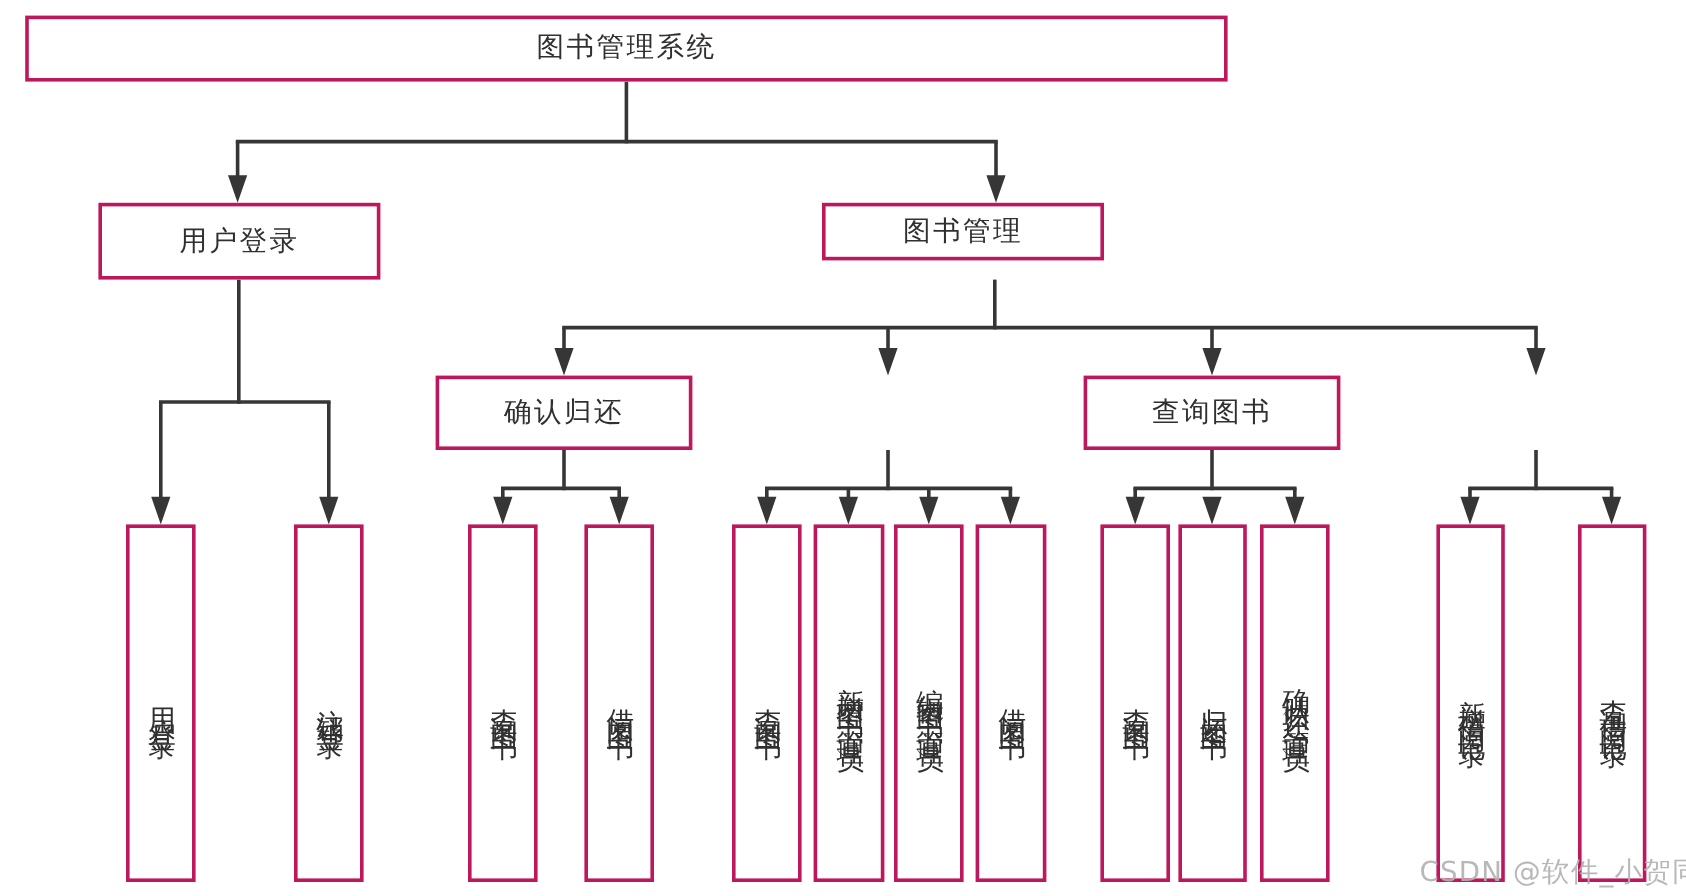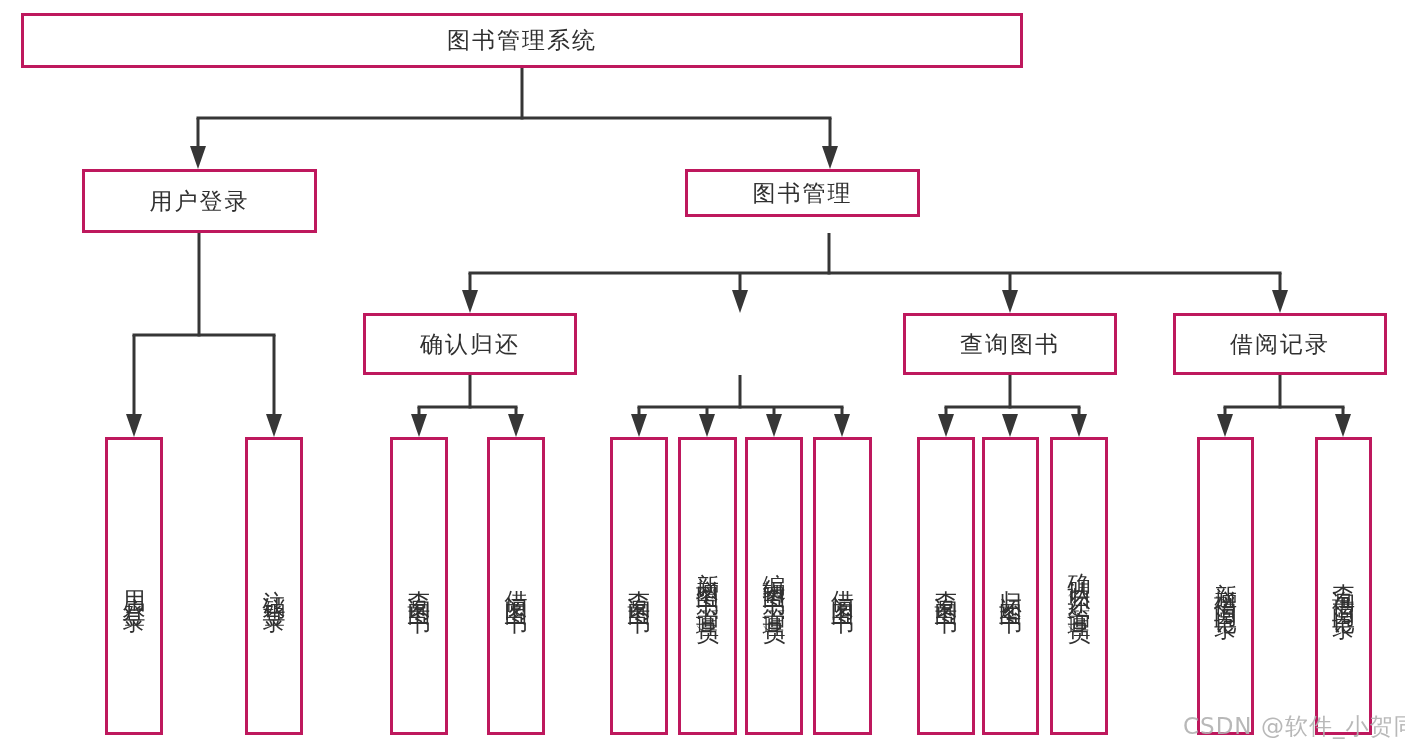--- a/index.html
+++ b/index.html
@@ -123,23 +123,20 @@
   <div class="box h" style="left:685px;top:169px;width:235px;height:48px">
     <span>图书管理</span>
   </div>
 
   <div class="box h" style="left:363px;top:313px;width:214px;height:62px">
     <span>确认归还</span>
   </div>
   <div class="box h" style="left:903px;top:313px;width:214px;height:62px">
     <span>查询图书</span>
   </div>
-  <div class="box h" style="left:1173px;top:313px;width:214px;height:62px">
-    <span>借阅记录</span>
-  </div>
 
   <div class="box v" style="left:105px;top:437px;width:58px;height:298px">
     <span>用户登录</span>
   </div>
   <div class="box v" style="left:245px;top:437px;width:58px;height:298px">
     <span>注销登录</span>
   </div>
   <div class="box v" style="left:390px;top:437px;width:58px;height:298px">
     <span>查询图书</span>
   </div>

